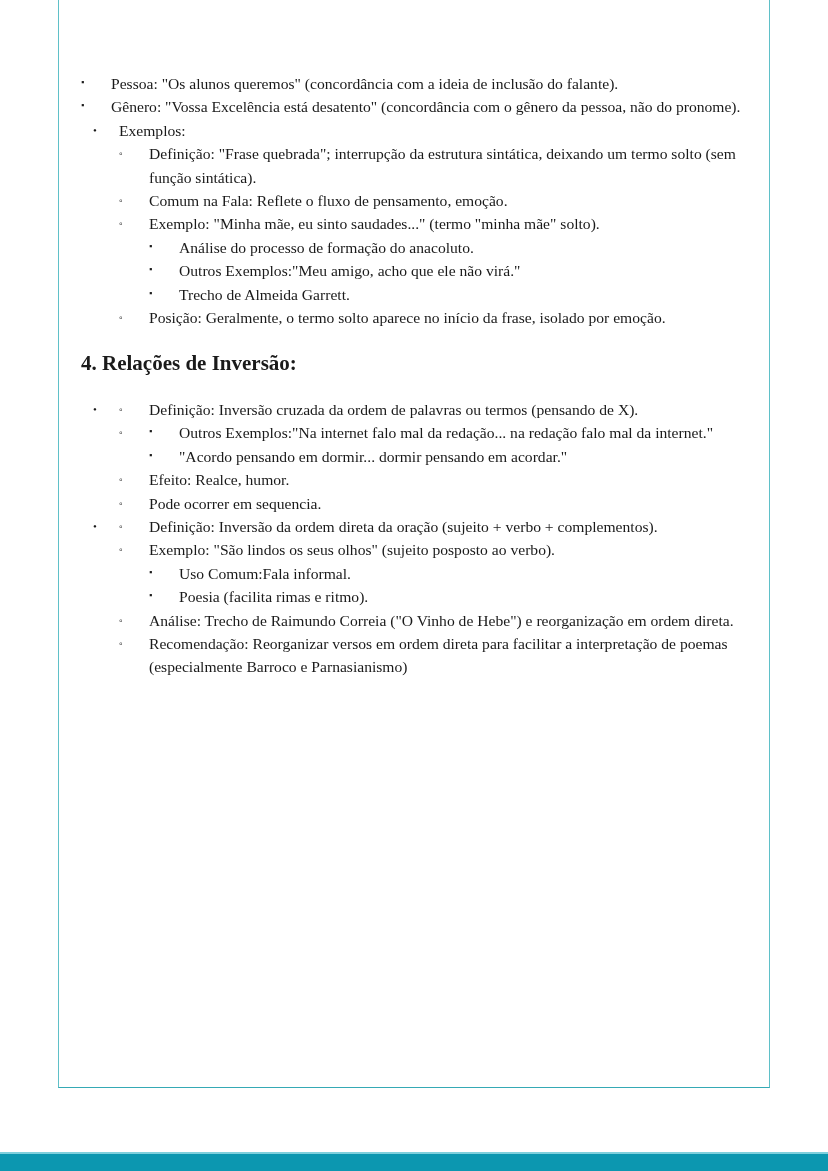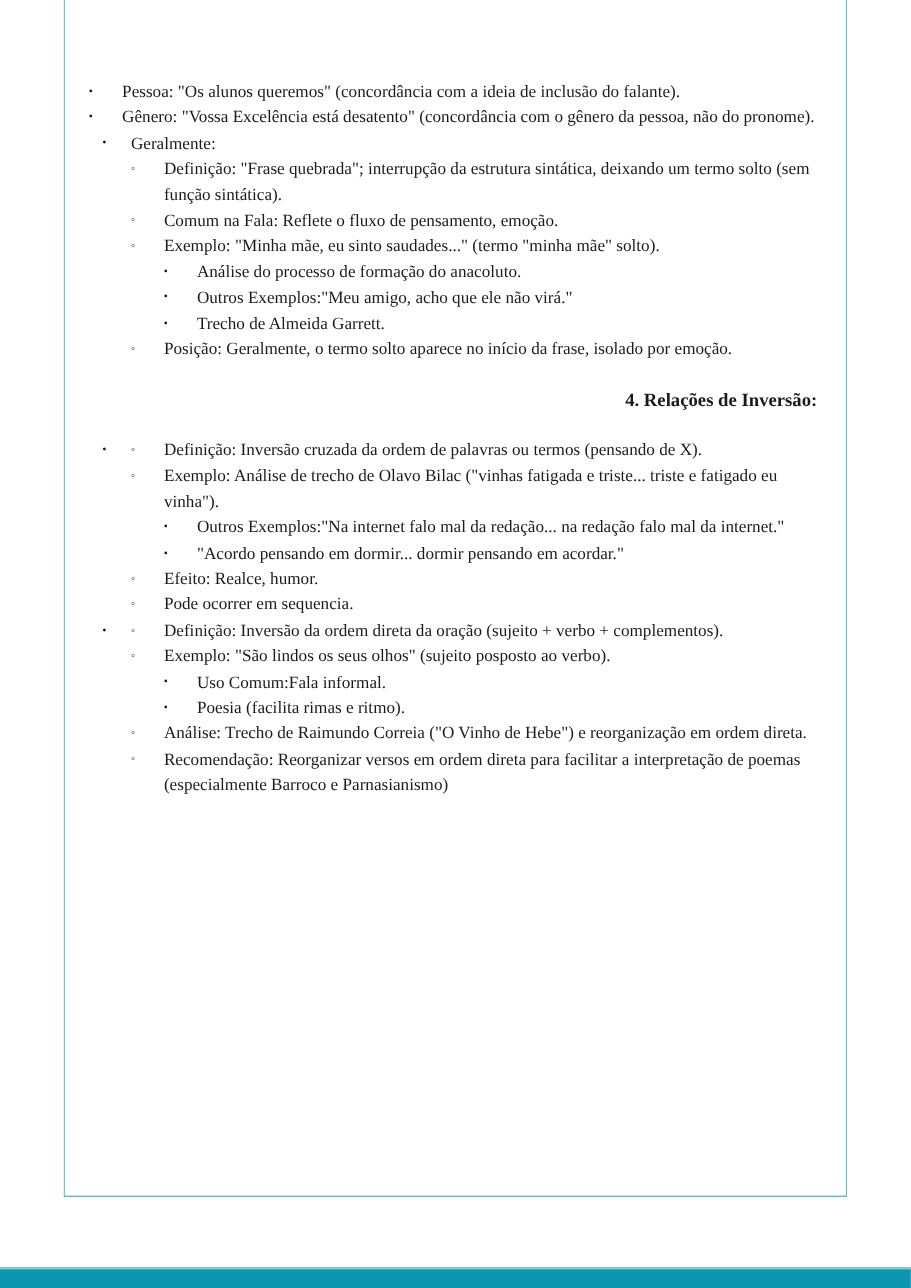--- a/index.html
+++ b/index.html
@@ -88,26 +88,25 @@
     padding-left: 30px;
     margin-left: 0px;
   }
   .l3 > li.item > .bullet {
     font-size: 9px;
     line-height: 21px;
   }
 
   
   h2.section-heading {
-    font-size: 17px;
+    font-size: 21px;
     line-height: 23.4px;
     font-weight: bold;
     margin: 23px 0 0 0;
     padding: 0;
-    text-align: right;
   }
   .heading-gap {
     height: 22px;
   }
 
   
   #footer-bar {
     position: absolute;
     left: 0;
     bottom: 0;
@@ -132,21 +131,21 @@
                 <span class="txt">Pessoa: "Os alunos queremos" (concordância com a ideia de inclusão do falante).</span>
               </li>
               <li class="item">
                 <span class="bullet">▪</span>
                 <span class="txt">Gênero: "Vossa Excelência está desatento" (concordância com o gênero da pessoa, não do pronome).</span>
               </li>
             </ul>
           </ul>
           <li class="item">
             <span class="bullet">•</span>
-            <span class="txt">Geralmente:</span>
+            <span class="txt">Exemplos:</span>
             <ul class="lvl l2">
               <li class="item">
                 <span class="bullet">◦</span>
                 <span class="txt">Definição: "Frase quebrada"; interrupção da estrutura sintática, deixando um termo solto (sem função sintática).</span>
               </li>
               <li class="item">
                 <span class="bullet">◦</span>
                 <span class="txt">Comum na Fala: Reflete o fluxo de pensamento, emoção.</span>
               </li>
               <li class="item">
@@ -181,21 +180,20 @@
         <ul class="lvl l1">
           <li class="item">
             <span class="bullet">•</span>
             <ul class="lvl l2">
               <li class="item">
                 <span class="bullet">◦</span>
                 <span class="txt">Definição: Inversão cruzada da ordem de palavras ou termos (pensando de X).</span>
               </li>
               <li class="item">
                 <span class="bullet">◦</span>
-                <span class="txt">Exemplo: Análise de trecho de Olavo Bilac ("vinhas fatigada e triste... triste e fatigado eu vinha").</span>
                 <ul class="lvl l3">
                   <li class="item">
                     <span class="bullet">▪</span>
                     <span class="txt">Outros Exemplos:"Na internet falo mal da redação... na redação falo mal da internet."</span>
                   </li>
                   <li class="item">
                     <span class="bullet">▪</span>
                     <span class="txt">"Acordo pensando em dormir... dormir pensando em acordar."</span>
                   </li>
                 </ul>

